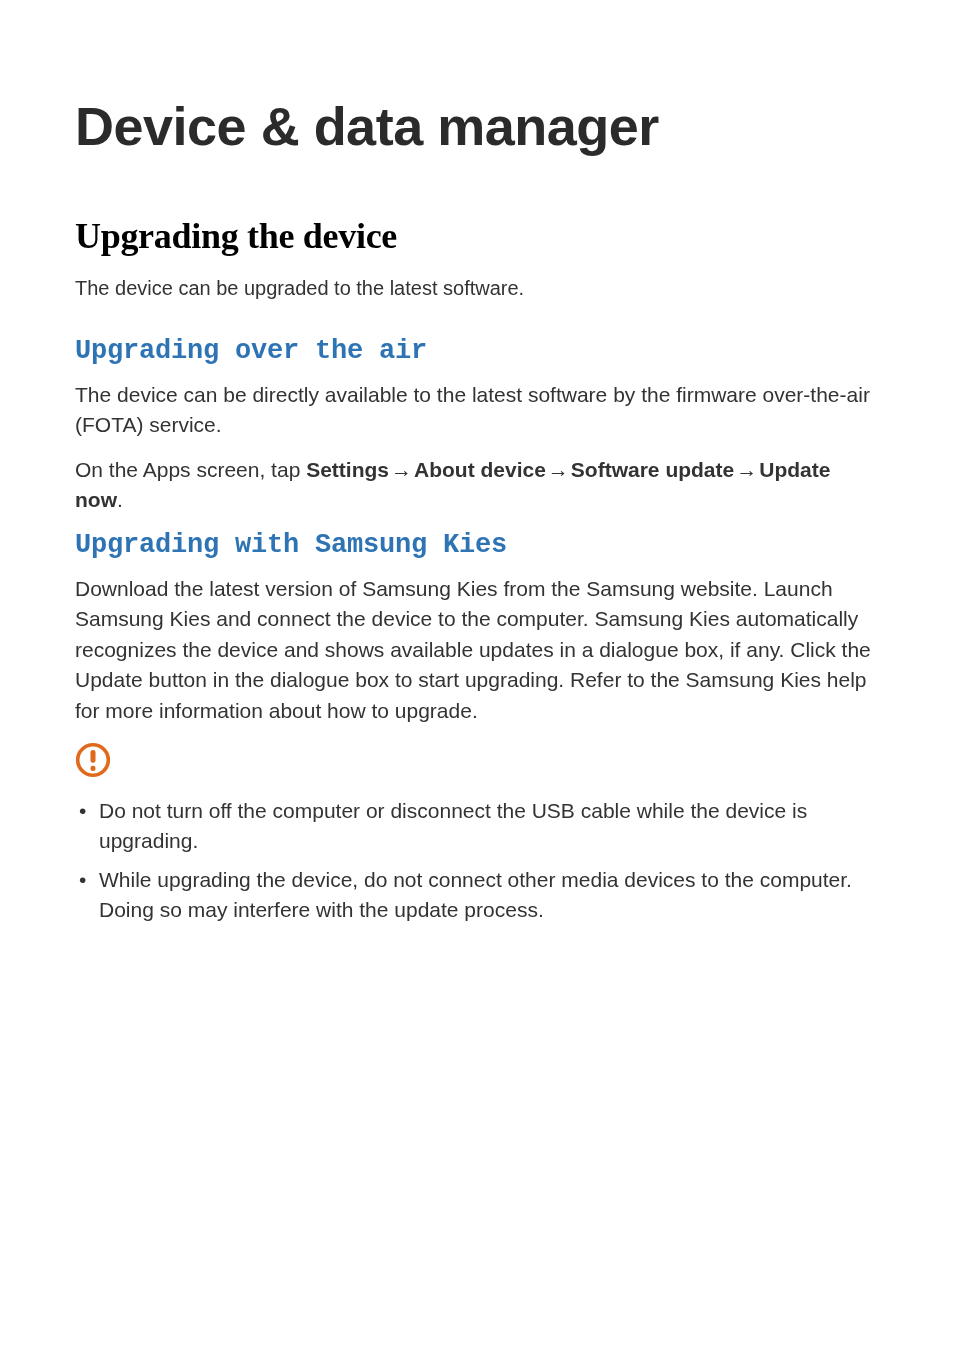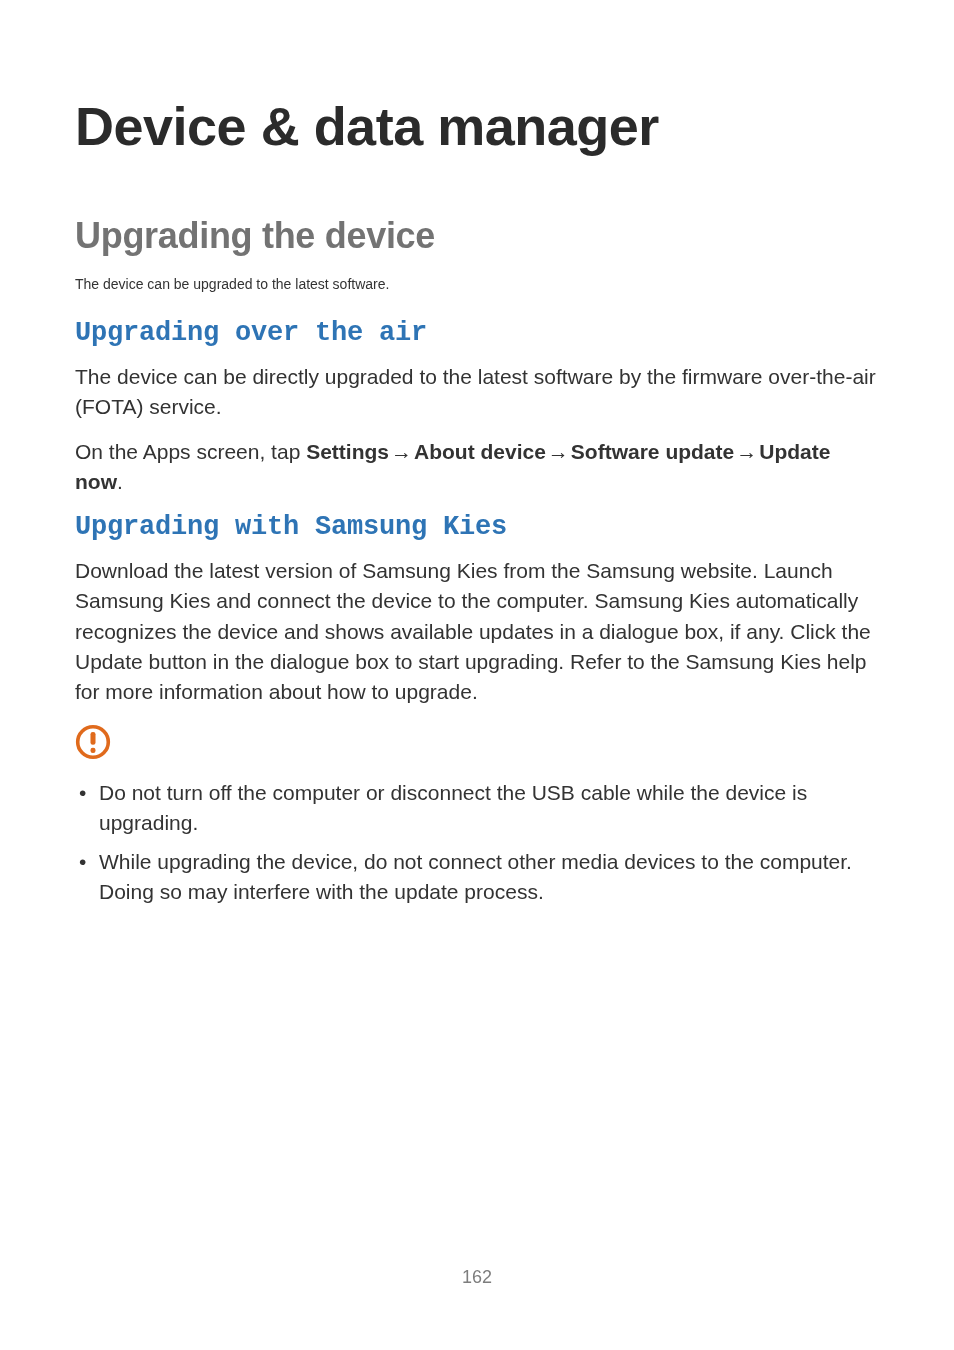--- a/index.html
+++ b/index.html
@@ -23,29 +23,30 @@
   h1.title {
     font-size: 54px;
     font-weight: 700;
     letter-spacing: -0.5px;
     margin: 0 0 58px 0;
     color: #2b2b2b;
   }
   h2.section {
     font-size: 36px;
     font-weight: 700;
-    color: #737373;
+    color: #000000;
     margin: 0 0 18px 0;
     letter-spacing: -0.3px;
+    font-family: Liberation Serif, serif;
   }
   p.intro {
-    font-size: 14px;
+    font-size: 20px;
     font-weight: 400;
     color: #333;
-    margin: 0 0 24px 0;
+    margin: 0 0 34px 0;
     line-height: 1.35;
   }
   h3.subsection {
     font-size: 27px;
     font-weight: 700;
     color: #2e74b5;
     margin: 0 0 14px 0;
     letter-spacing: -0.2px;
     font-family: Liberation Mono, monospace;
   }
@@ -116,21 +117,21 @@
 <body>
 
 <div class="page">
 
   <h1 class="title">Device &amp; data manager</h1>
 
   <h2 class="section">Upgrading the device</h2>
   <p class="intro">The device can be upgraded to the latest software.</p>
 
   <h3 class="subsection">Upgrading over the air</h3>
-  <p class="body">The device can be directly upgraded to the latest software by the firmware over-the-air (FOTA) service.</p>
+  <p class="body">The device can be directly available to the latest software by the firmware over-the-air (FOTA) service.</p>
   <p class="body last-of-block">
     <span>On the Apps screen, tap </span><span class="bold">Settings</span><span class="arrow">→</span><span class="bold">About device</span><span class="arrow">→</span><span class="bold">Software update</span><span class="arrow">→</span><span class="bold">Update now</span><span>.</span>
   </p>
 
   <h3 class="subsection">Upgrading with Samsung Kies</h3>
   <p class="body">Download the latest version of Samsung Kies from the Samsung website. Launch Samsung Kies and connect the device to the computer. Samsung Kies automatically recognizes the device and shows available updates in a dialogue box, if any. Click the Update button in the dialogue box to start upgrading. Refer to the Samsung Kies help for more information about how to upgrade.</p>
 
   <div class="notice">
     <div class="notice-icon">
       <svg viewBox="0 0 40 40" aria-hidden="true">
@@ -138,14 +139,13 @@
         <rect x="17.2" y="9" width="5.6" height="14" rx="2.5" fill="#e06a1c"></rect>
         <rect x="17.2" y="26.5" width="5.6" height="5.6" rx="2.5" fill="#e06a1c"></rect>
       </svg>
     </div>
     <ul class="notice-list">
       <li>Do not turn off the computer or disconnect the USB cable while the device is upgrading.</li>
       <li>While upgrading the device, do not connect other media devices to the computer. Doing so may interfere with the update process.</li>
     </ul>
   </div>
 
-  <div class="page-number">162</div>
 </div>
 
 </body></html>

